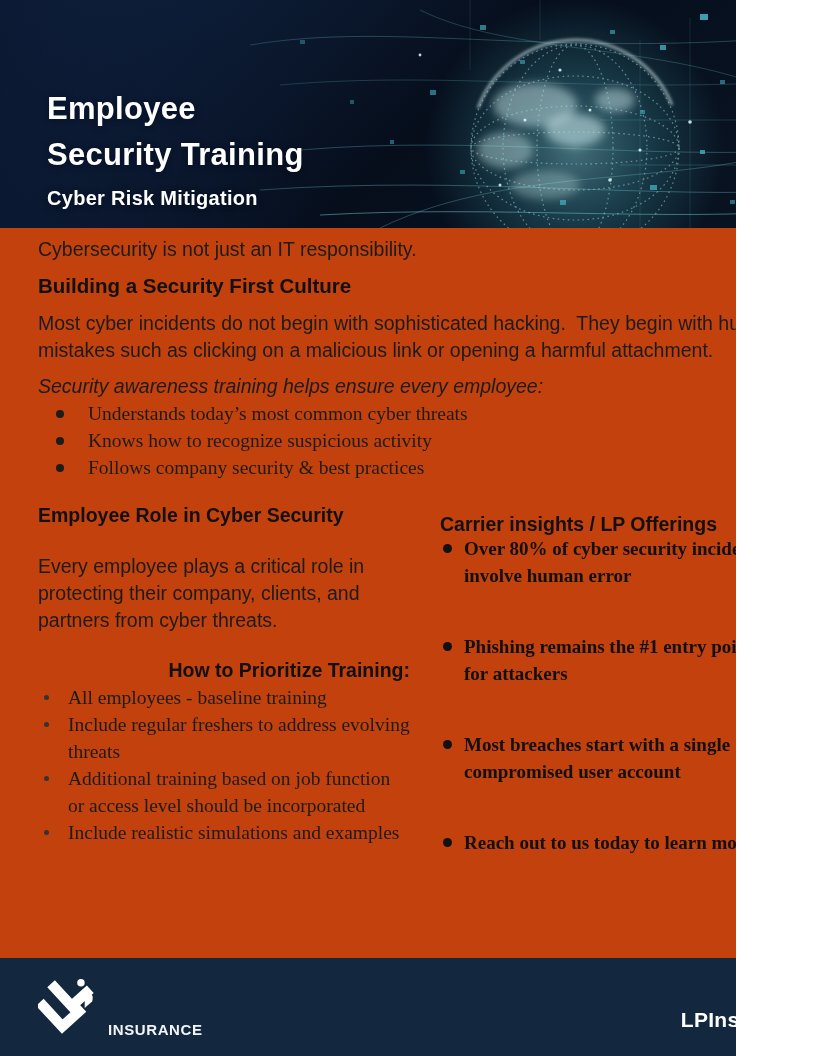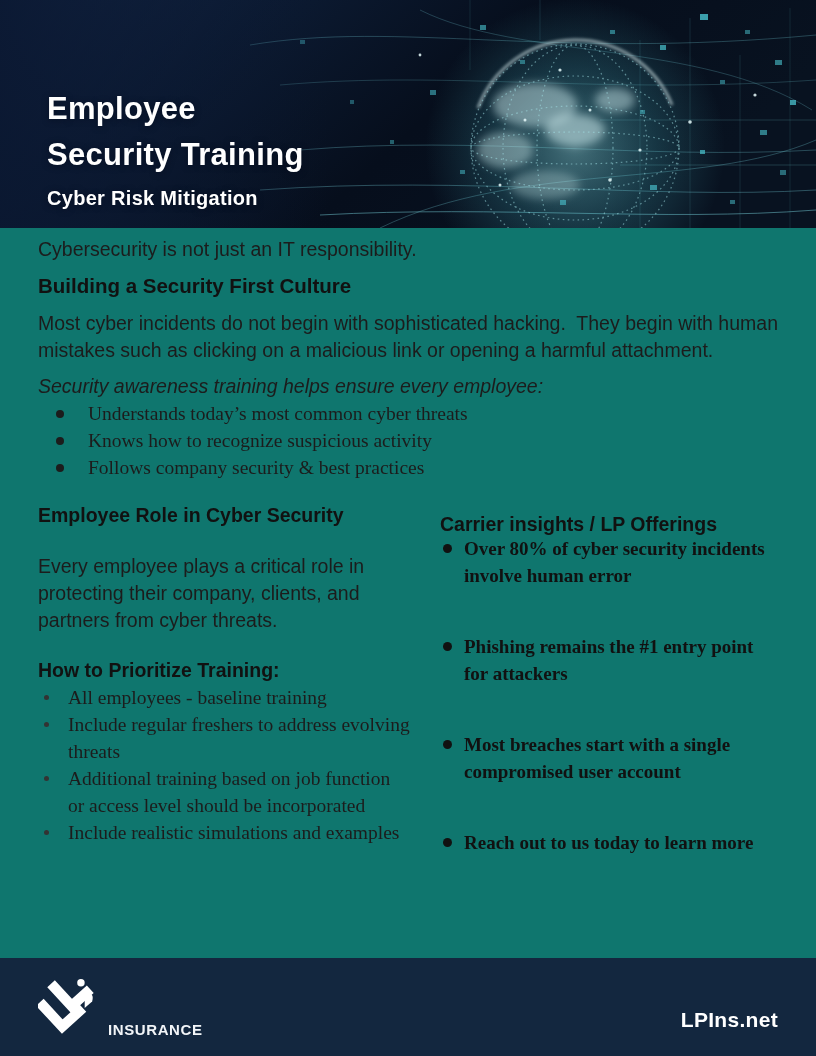--- a/index.html
+++ b/index.html
@@ -1,22 +1,22 @@
 <!DOCTYPE html>
 <html><head>
 <meta charset="utf-8">
 <style>
   * { box-sizing: border-box; }
   html, body { margin: 0; padding: 0; background: #ffffff; }
   body { font-family: "Liberation Sans", sans-serif; color: #1c1c1c; }
   .page {
     position: relative;
-    width: 816px;
+    width: 736px;
     height: 1056px;
-    background: #0f766e;
+    background: #c2410c;
     overflow: hidden;
   }
 
   
   .hero {
     position: absolute;
     top: 0; left: 0;
     width: 816px; height: 228px;
     overflow: hidden;
   }
@@ -108,20 +108,21 @@
     font-weight: bold;
     color: #111;
   }
   .col-left .para { margin-top: 27px; }
   .h-sub {
     margin: 23px 0 0 0;
     font-size: 19.5px;
     line-height: 27px;
     font-weight: bold;
     color: #111;
+    text-align: right;
   }
   .left-list li {
     display: flex;
     font-size: 19.5px;
     line-height: 27px;
   }
   .dot-sm {
     flex: 0 0 5px;
     width: 5px; height: 5px;
     border-radius: 50%;

